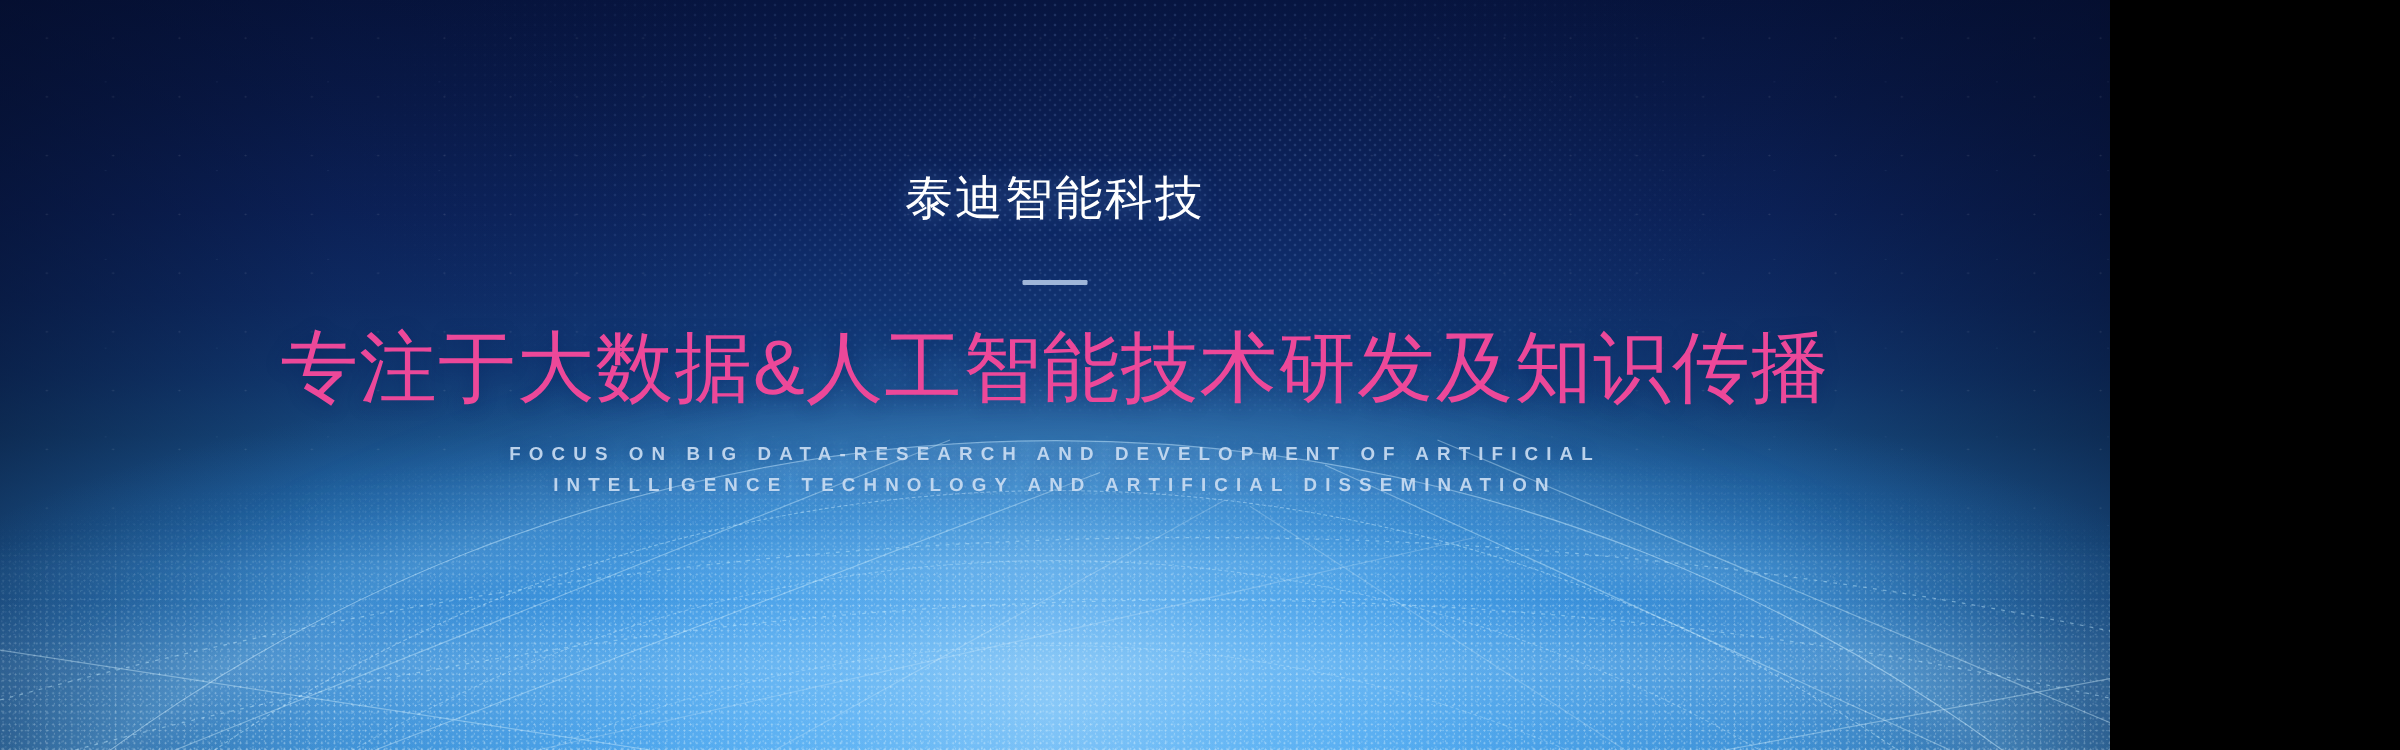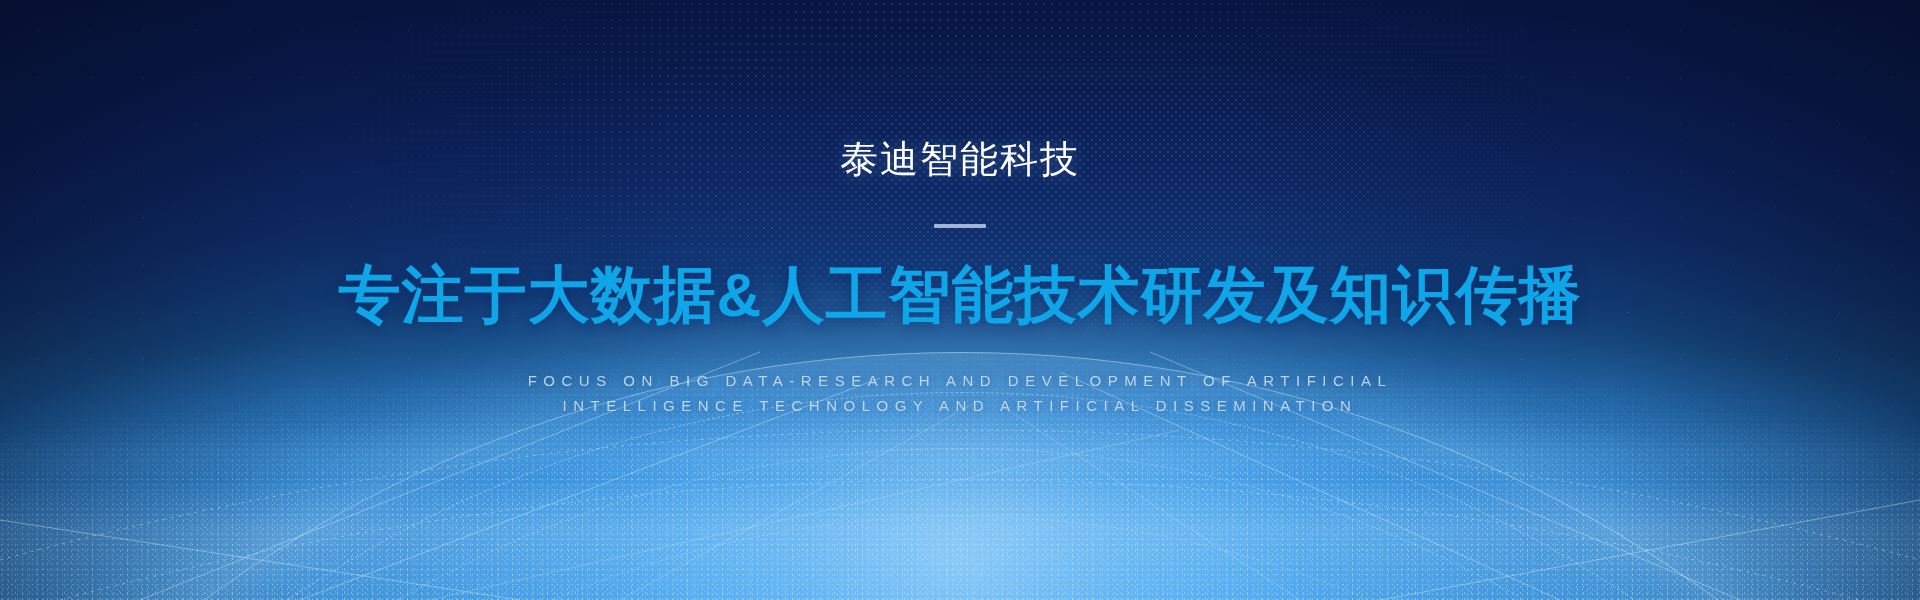--- a/index.html
+++ b/index.html
@@ -6,21 +6,21 @@
     margin: 0;
     padding: 0;
     background: #000;
   }
   body {
     font-family: "Liberation Sans", "DejaVu Sans", sans-serif;
   }
 
   .banner {
     position: relative;
-    width: 1920px;
+    width: 1688px;
     height: 600px;
     overflow: hidden;
     background: #06143f;
   }
 
   
 
   
   .bg-base {
     position: absolute;
@@ -227,33 +227,33 @@
     width: 52px;
     height: 4px;
     background: #9fb6d8;
     border-radius: 1px;
   }
 
   .headline {
     margin-top: 36px;
     font-size: 62px;
     line-height: 1;
-    font-weight: 700;
-    color: #0ea5e9;
+    font-weight: 400;
+    color: #ec4899;
     letter-spacing: 1px;
     text-shadow: 0 2px 14px rgba(0,30,90,0.45);
   }
 
   .sub {
-    margin-top: 42px;
+    margin-top: 25px;
     color: #c9dcf2;
     font-size: 15px;
     line-height: 25px;
     letter-spacing: 6.5px;
-    font-weight: 400;
+    font-weight: 700;
     opacity: .92;
     text-shadow: 0 0 10px rgba(20,60,130,0.5);
   }
   .sub-line { display: block; }
 </style>
 </head>
 <body>
 
 <div class="banner">
 

